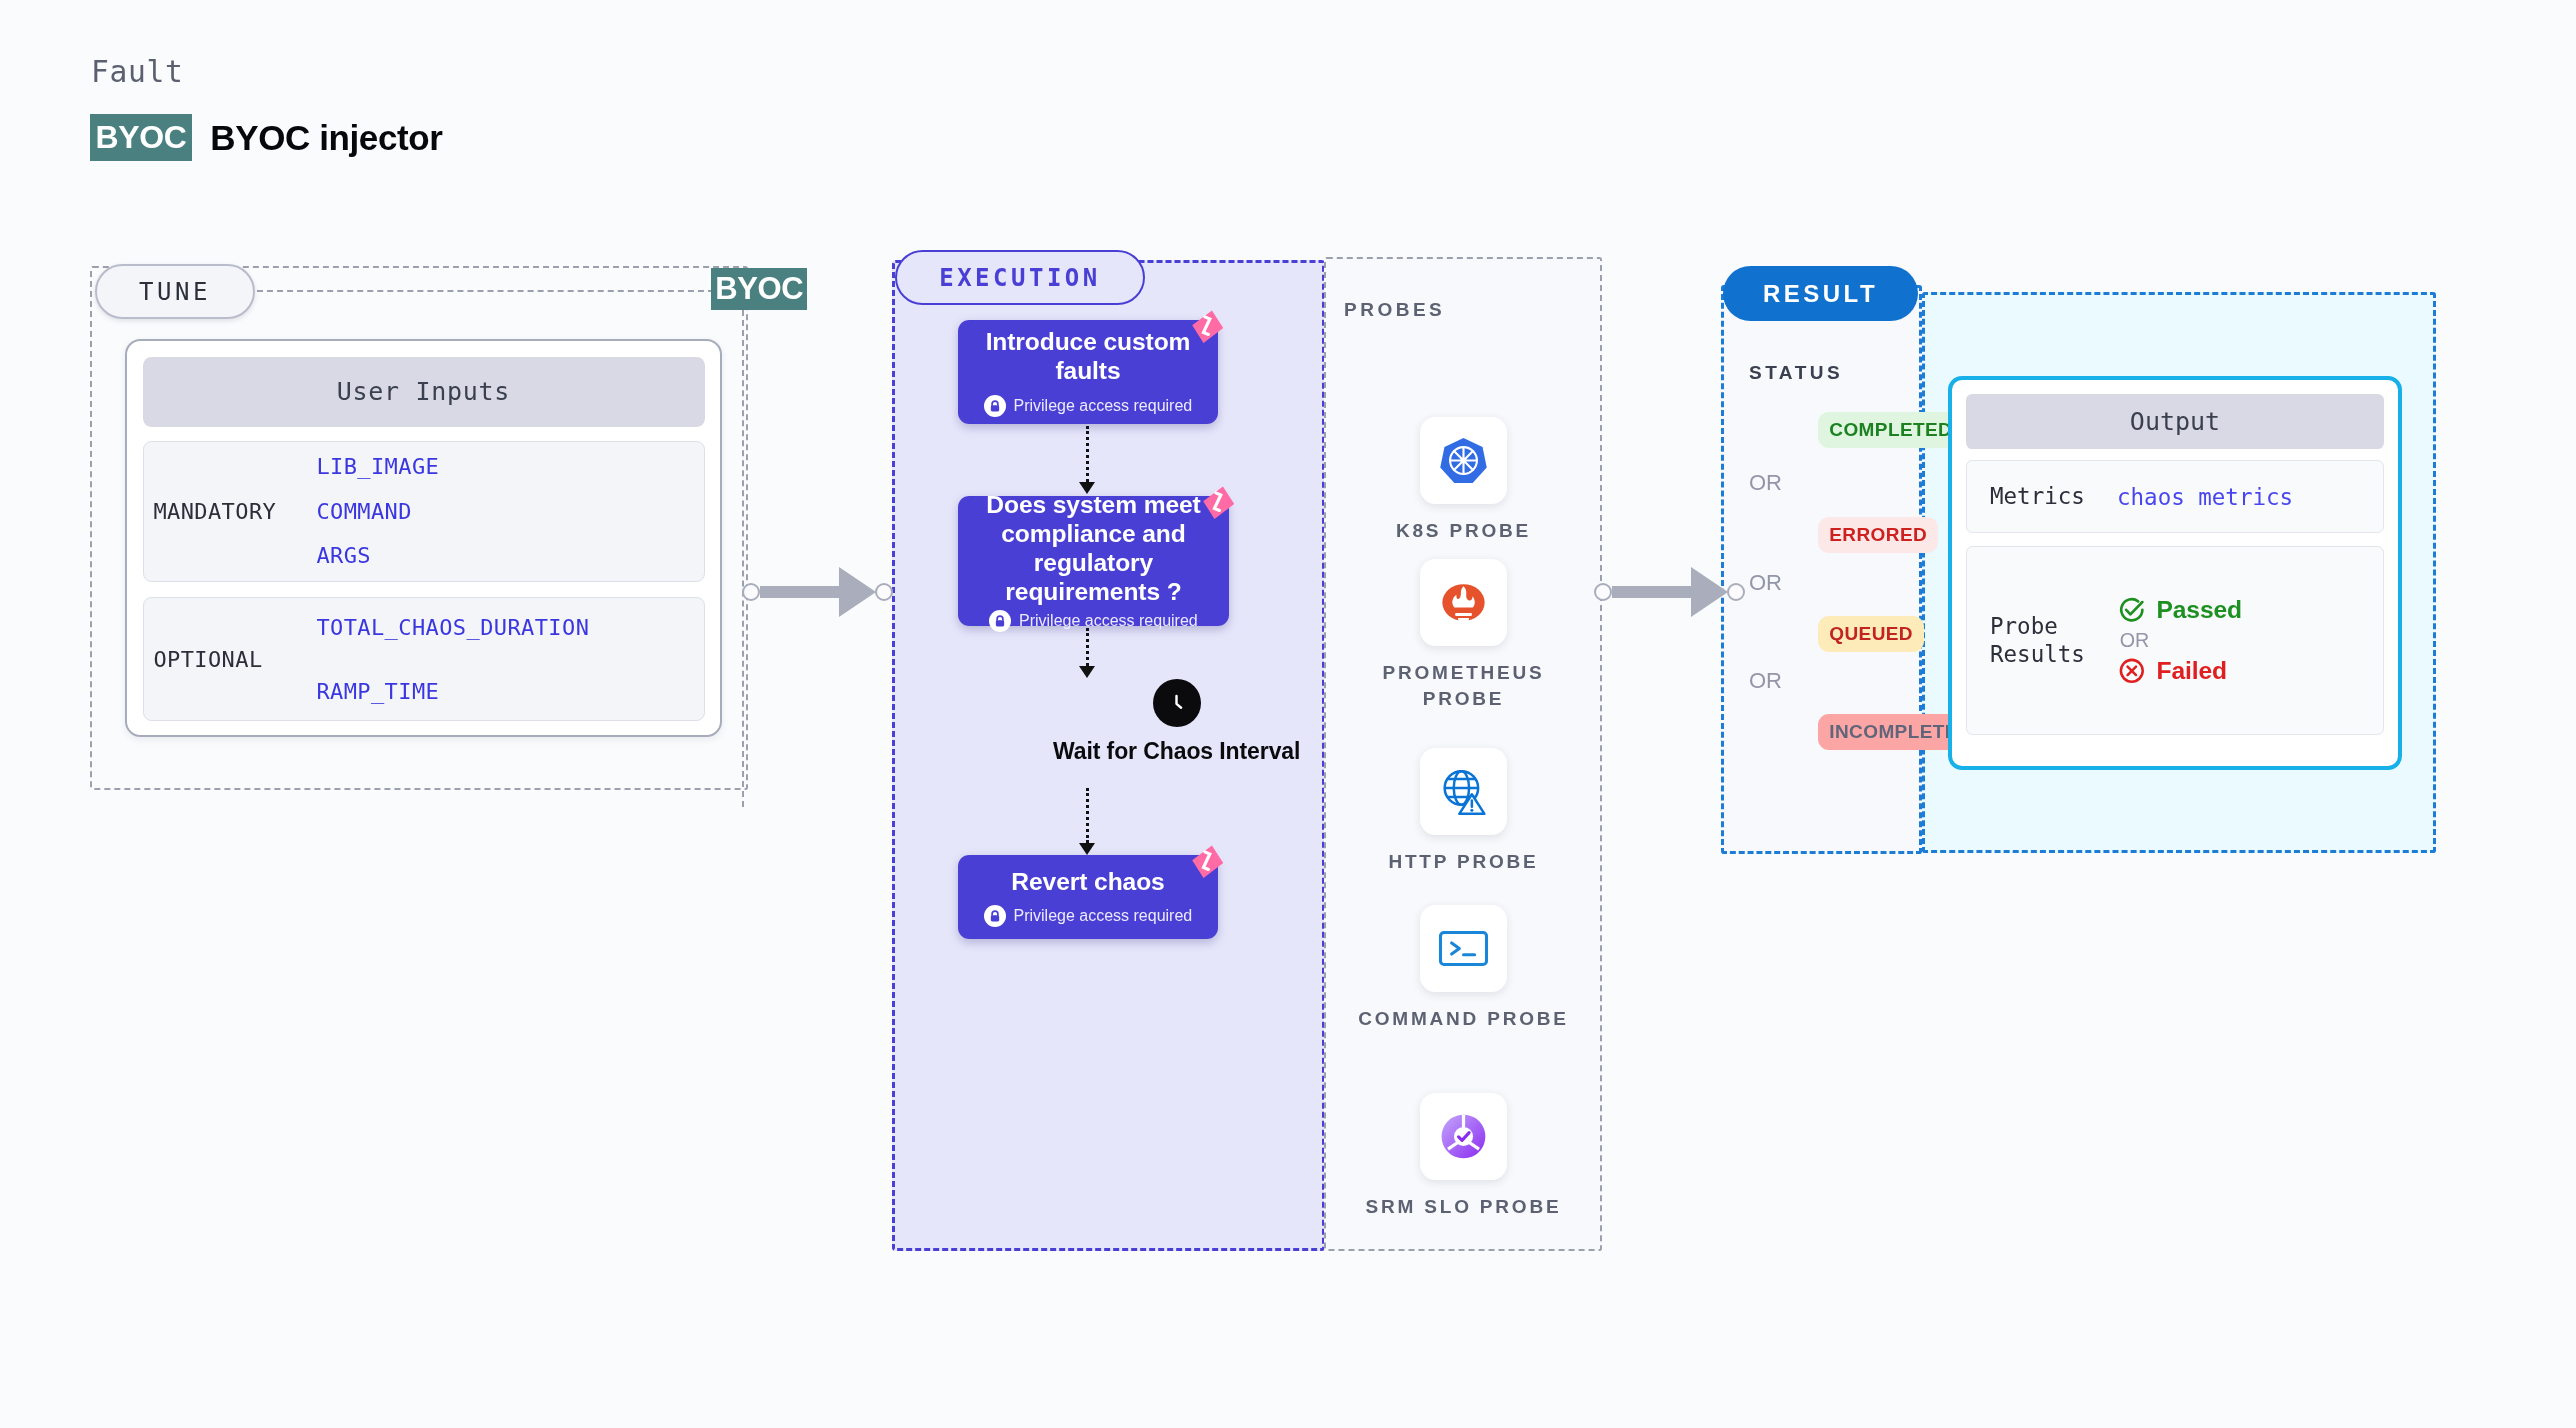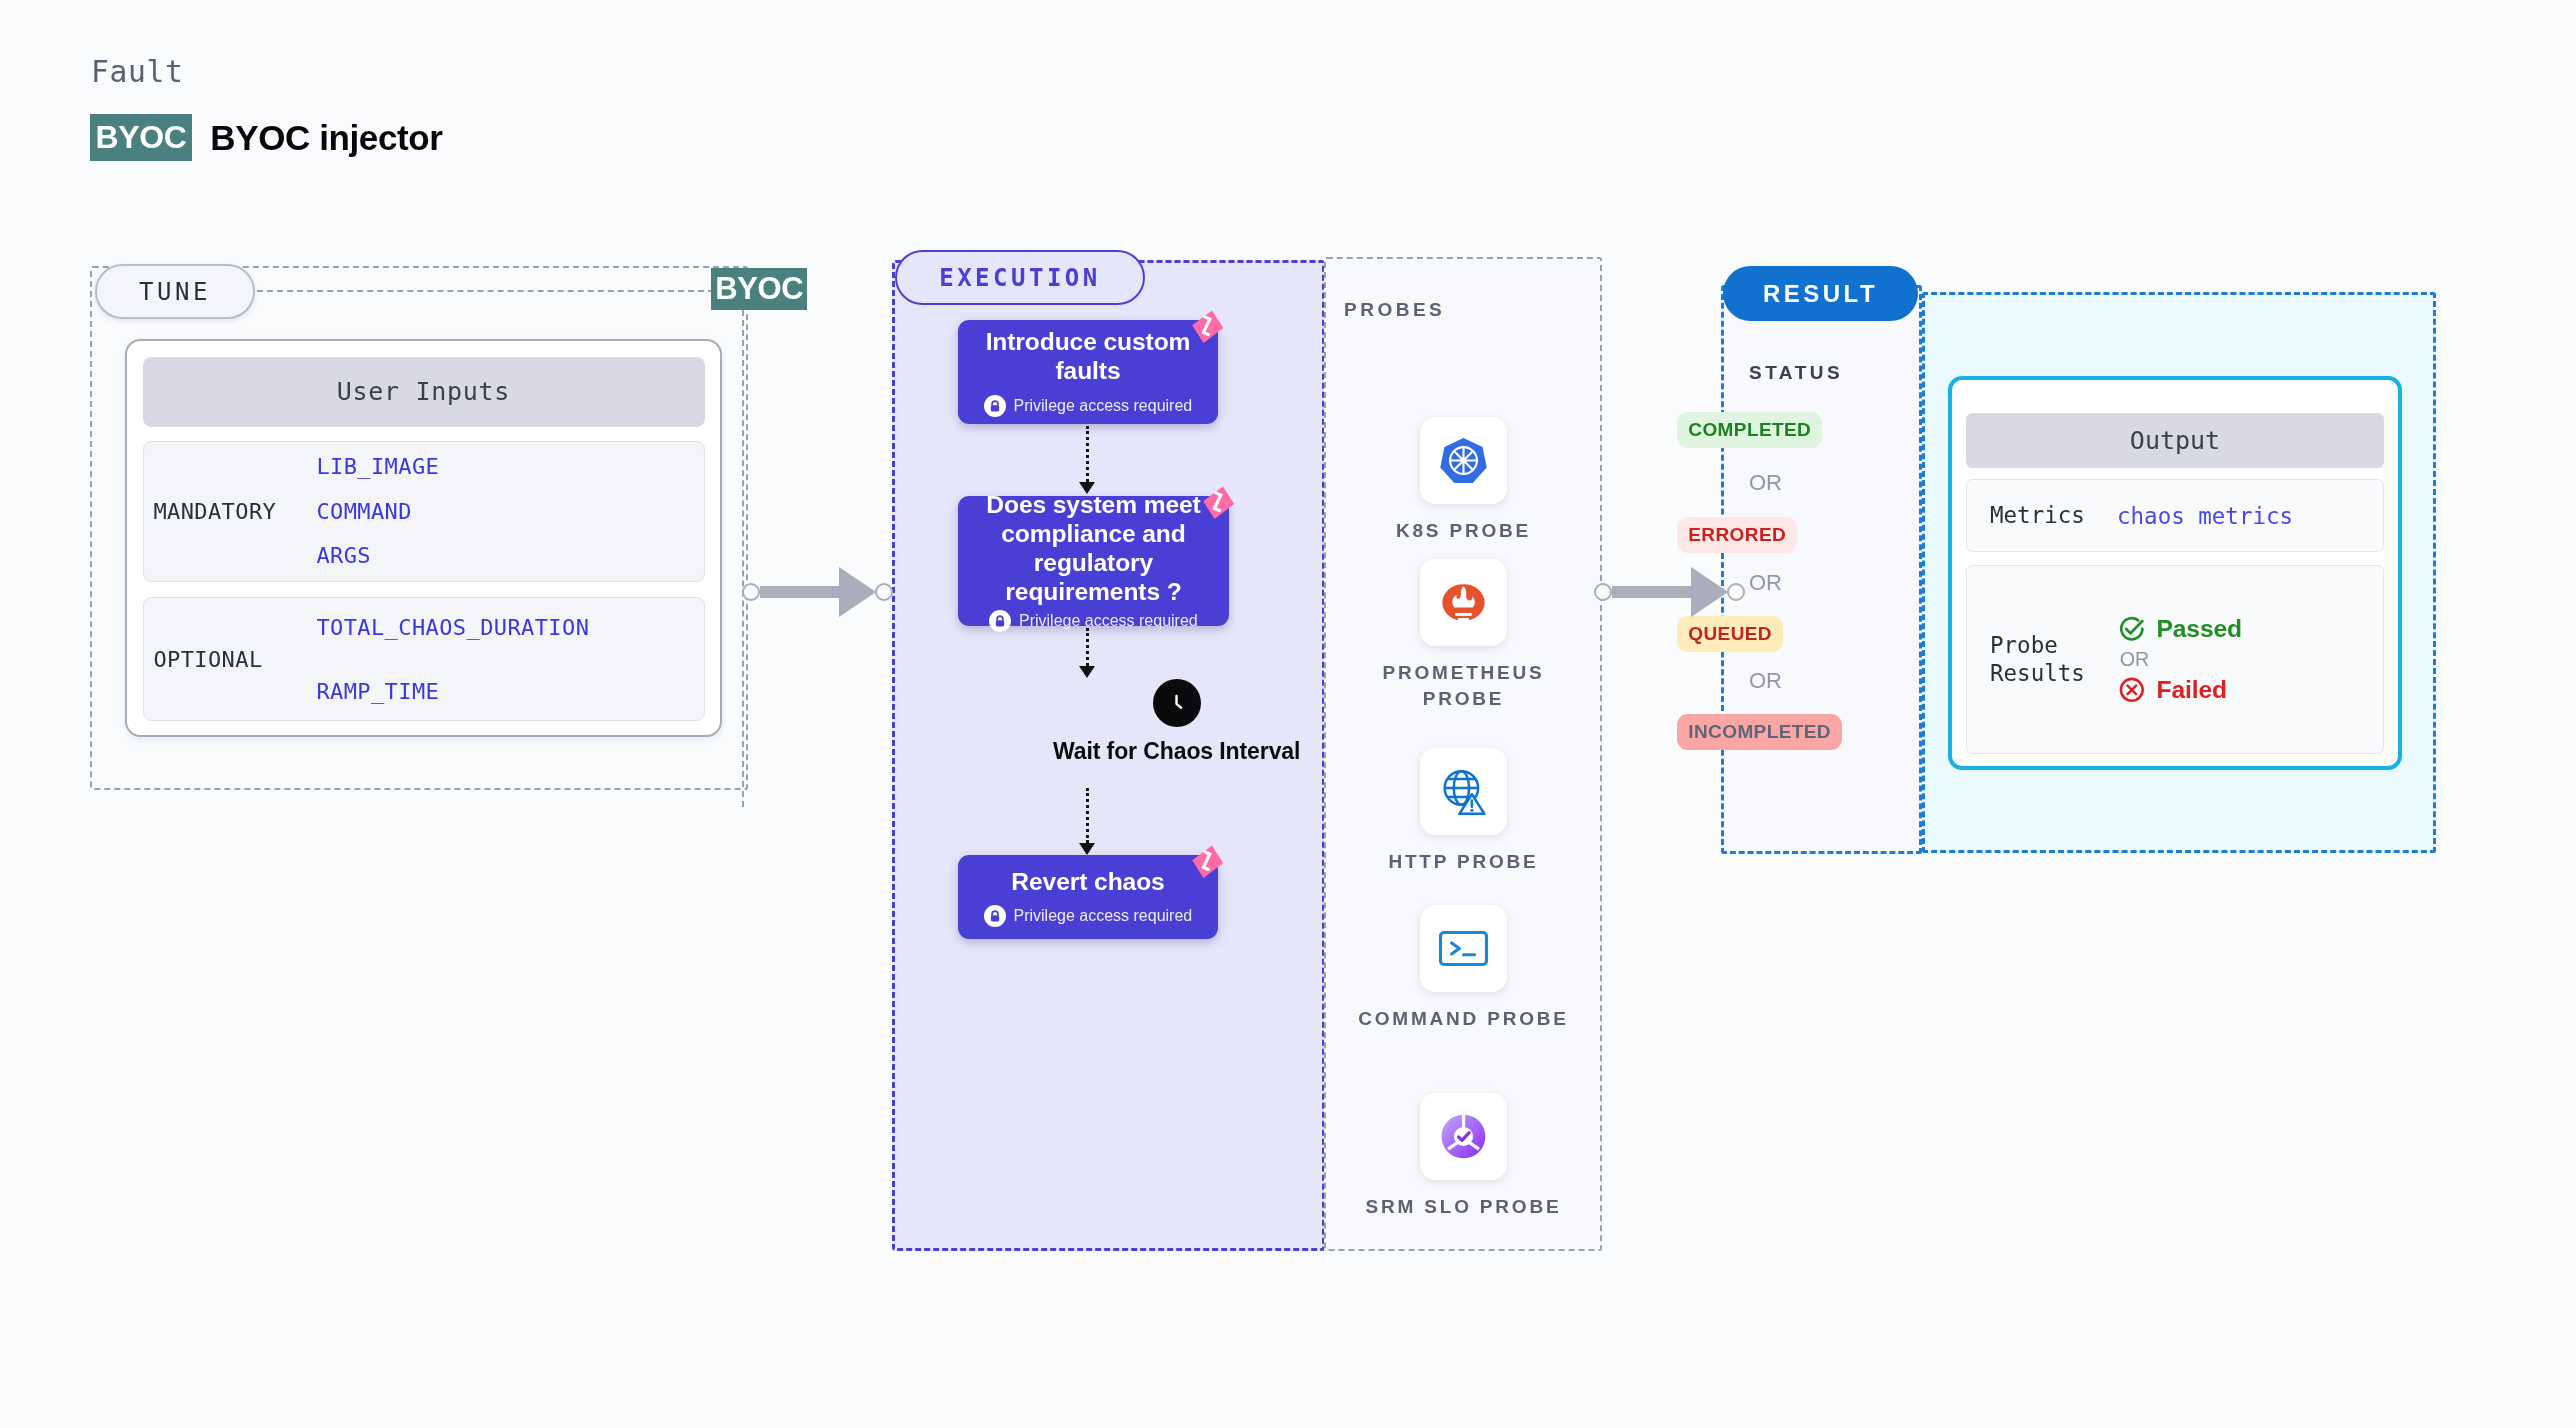--- a/index.html
+++ b/index.html
@@ -169,34 +169,34 @@
   }
   .probe-name {
     margin-top: 14px; font-size: 19px; font-weight: 700; color: #5d6273;
     letter-spacing: 2.8px; text-align: center; line-height: 1.35;
   }
 
   
   .status-title { position: absolute; left: 1749px; top: 362px;
     font-size: 19px; font-weight: 700; color: #3b4050; letter-spacing: 3.5px; }
   .status-badge {
-    position: absolute; left: 1677px; border-radius: 11px;
+    position: absolute; left: 1818px; border-radius: 11px;
     padding: 7px 11.3px; font-size: 19px; font-weight: 700; letter-spacing: 0.4px;
   }
   .status-or { position: absolute; left: 1749px; font-size: 22px; color: #9296a8; }
 
   
   .output-card {
     position: absolute; left: 1948px; top: 376px; width: 454px; height: 394px;
     background: #fff; border: 4.2px solid #17b0e8; border-radius: 14px; padding: 14px;
   }
   .out-header {
     height: 55px; background: #d8d9e4; border-radius: 6.3px;
     display: flex; align-items: center; justify-content: center;
-    font-family: "DejaVu Sans Mono", monospace; font-size: 25px; color: #3b4050; margin-top: 19px;
+    font-family: "DejaVu Sans Mono", monospace; font-size: 25px; color: #3b4050;
   }
   .out-row {
     margin-top: 11.3px; background: #f9fafc; border: 1.4px solid #e3e5ed;
     border-radius: 6.3px; display: flex; align-items: center; padding: 14px 0 14px 23px;
   }
   .out-row.metrics { height: 73px; }
   .out-row.results { height: 189px; margin-top: 12.7px; align-items: center; }
   .out-key {
     width: 127px; flex: 0 0 127px;
     font-family: "DejaVu Sans Mono", monospace; font-size: 22.5px; color: #2b2f3a;

